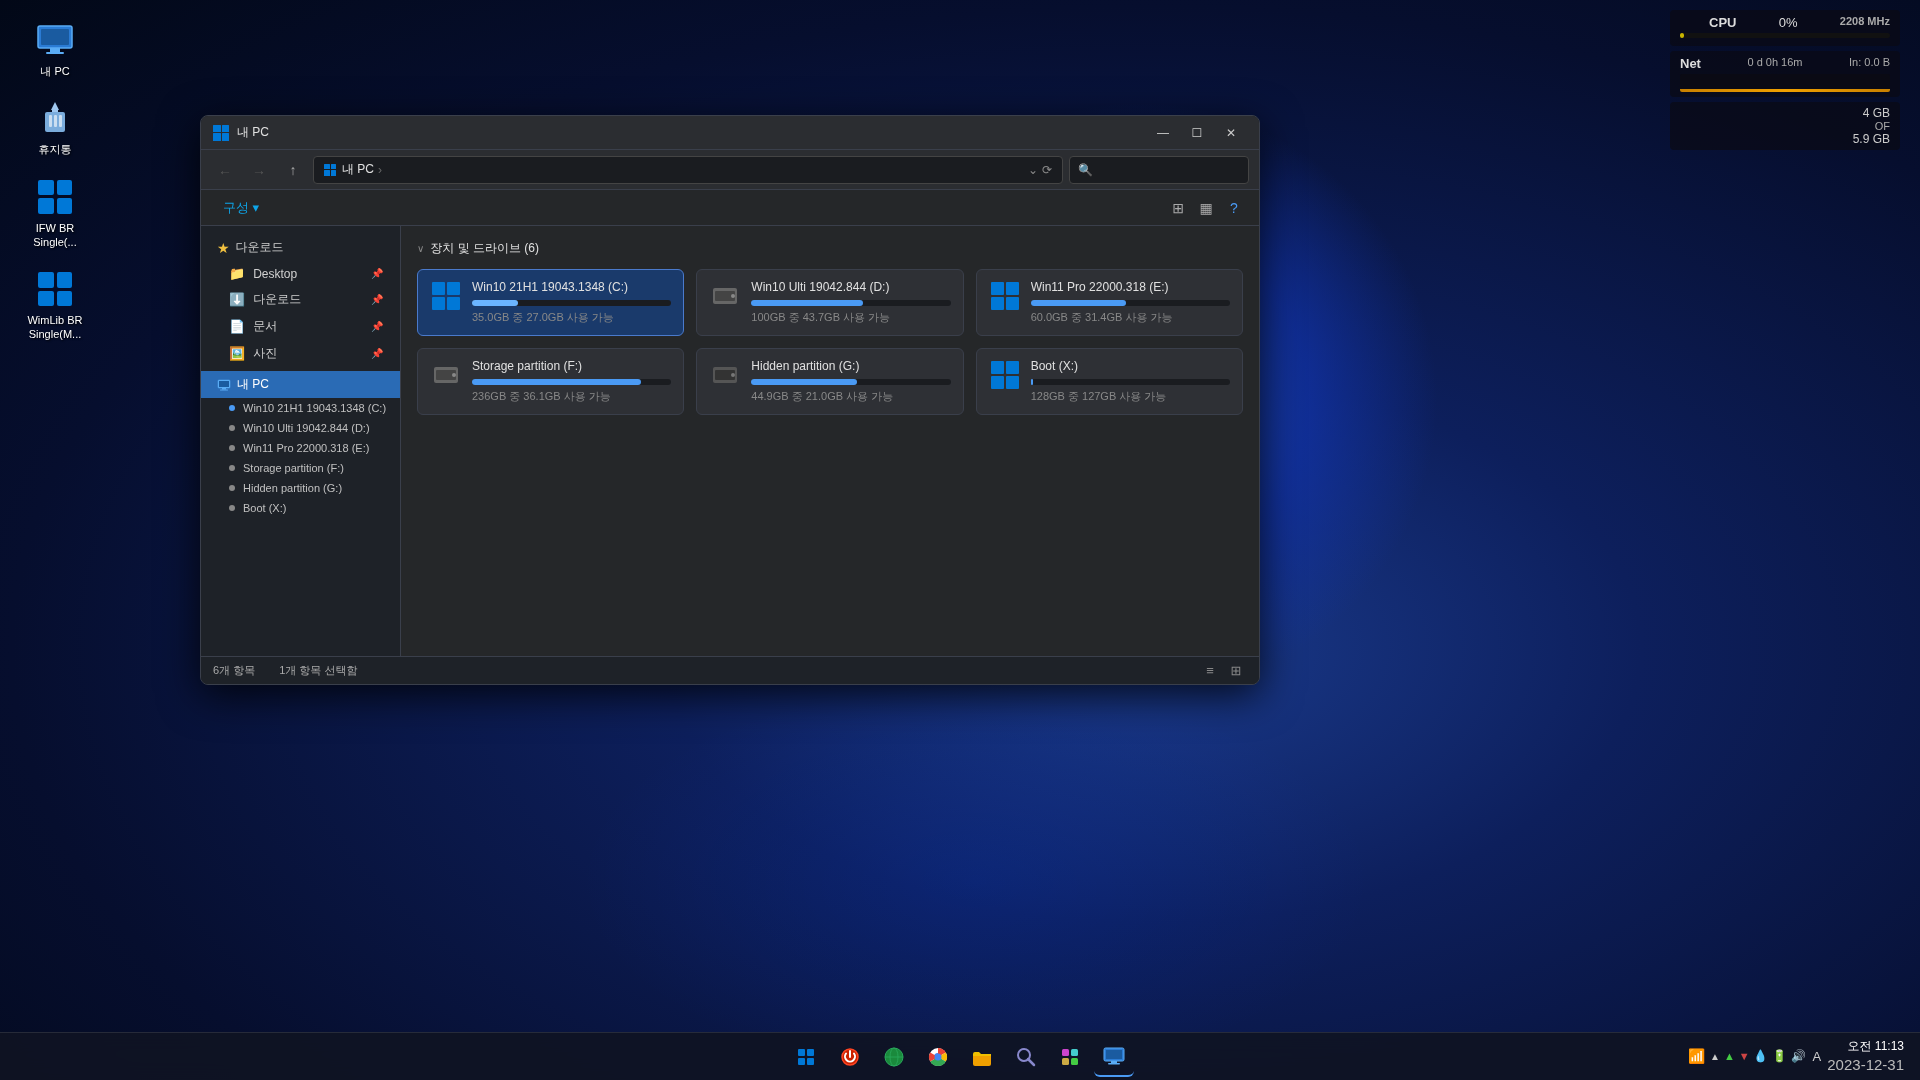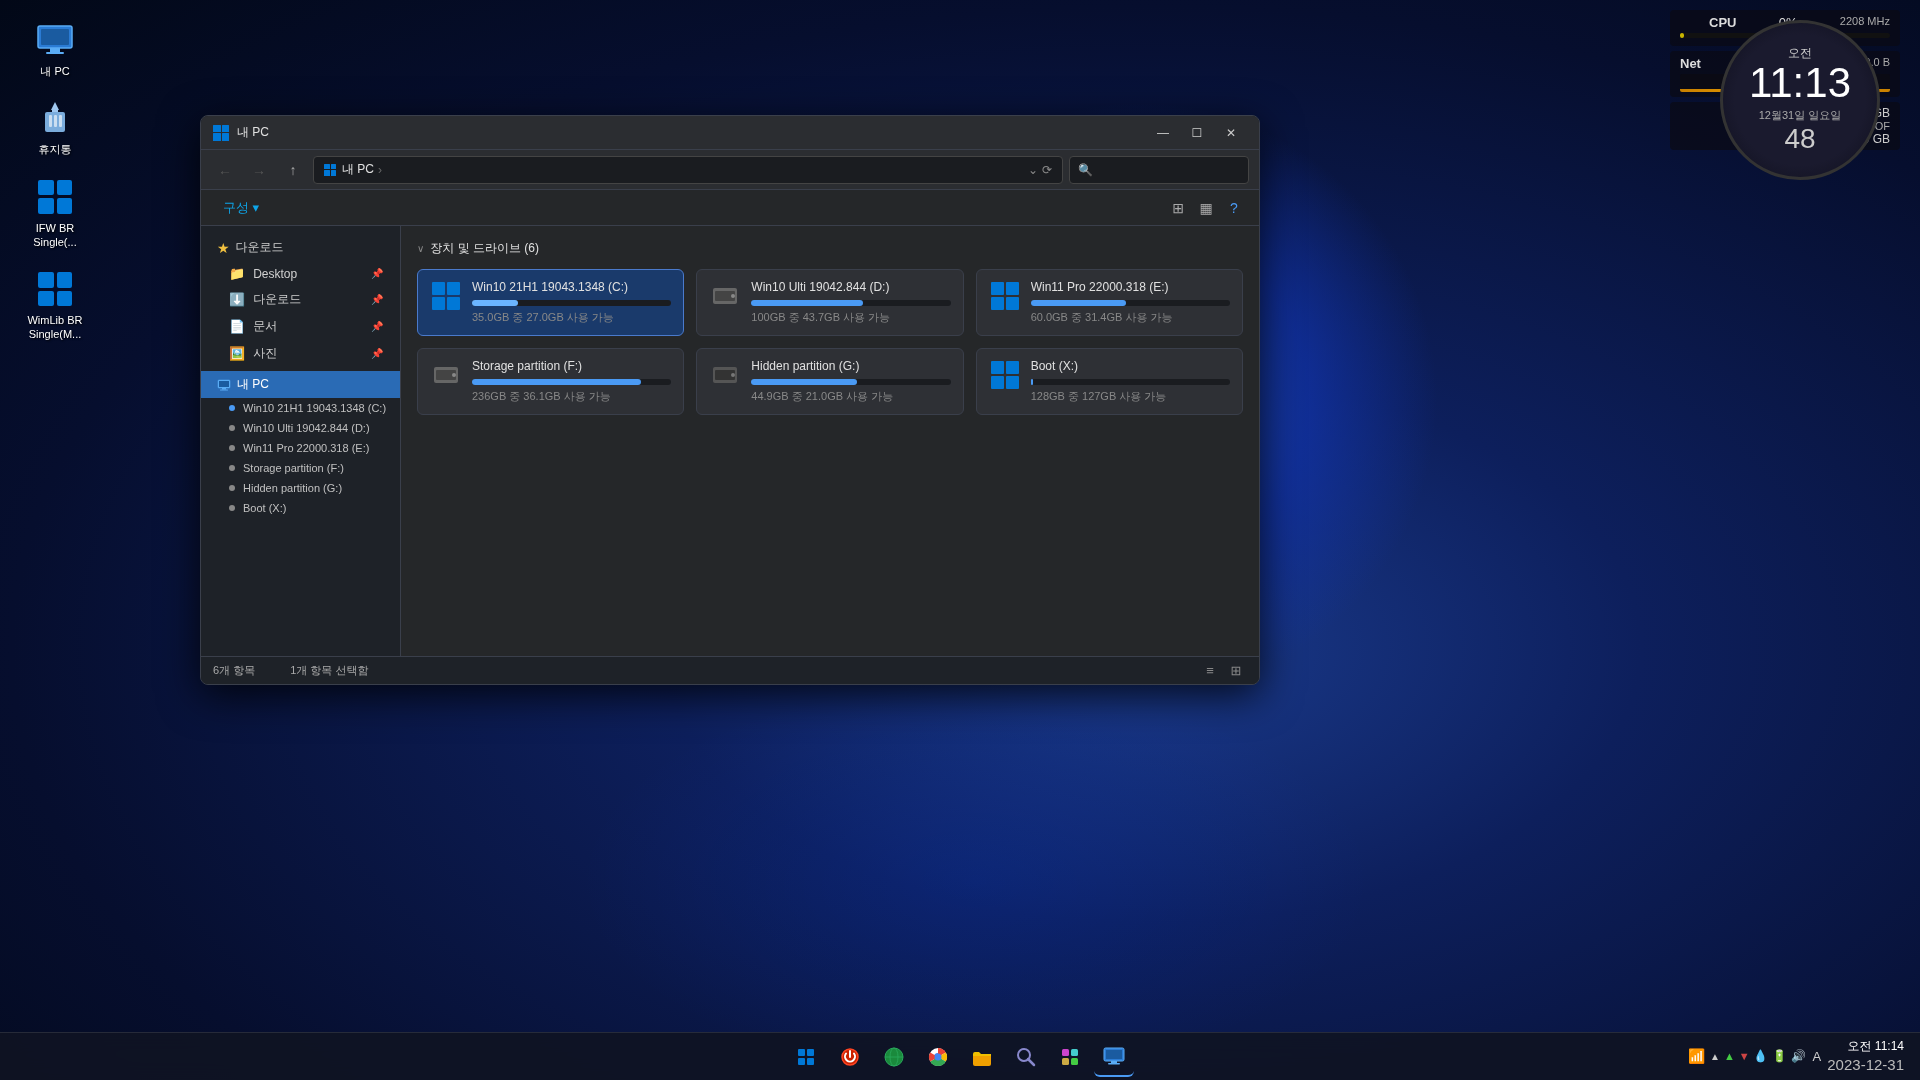--- a/index.html
+++ b/index.html
@@ -443,21 +443,21 @@
     
     .status-bar {
       height: 28px;
       background: #1e2228;
       border-top: 1px solid #3a3f4b;
       display: flex;
       align-items: center;
       padding: 0 12px;
       font-size: 11px;
       color: #aaa;
-      gap: 35px;
+      gap: 24px;
     }
     .status-right {
       margin-left: auto;
       display: flex;
       gap: 4px;
     }
     .view-mode-btn {
       width: 22px;
       height: 20px;
       display: flex;
@@ -582,21 +582,21 @@
 </div>
 
 <div class="right-widgets">
 
   <div class="stats-panel">
 
     <div class="stat-row">
       <div class="stat-values" style="margin-bottom:3px;margin-left:29px;">
         <span style="font-size:13px;font-weight:bold;color:#ddd;">CPU</span>
         <span style="font-size:13px;color:#ddd;">0%</span>
-        <span style="font-size:11px;color:#aaa;">2208 MHz</span>
+        <span style="font-size:11px;color:#aaa;font-weight:bold;">2208 MHz</span>
       </div>
       <div class="stat-bar-bg">
         <div class="stat-bar-fill" style="width:2%;"></div>
       </div>
     </div>
 
     <div class="stat-row">
       <div class="stat-values" style="margin-bottom:3px;">
         <span style="font-size:13px;font-weight:bold;color:#ddd;">Net</span>
         <span style="font-size:11px;color:#aaa;">0 d 0h 16m</span>
@@ -607,26 +607,20 @@
       </div>
     </div>
 
     <div class="stat-row" style="font-size:11px;color:#aaa;text-align:right;padding:4px 10px;">
       <div style="color:#ccc;font-size:12px;">4 GB</div>
       <div style="color:#aaa;font-size:11px;">OF</div>
       <div style="color:#ccc;font-size:12px;">5.9 GB</div>
     </div>
   </div>
 
-  <div class="clock-widget">
-    <span class="clock-ampm">오전</span>
-    <span class="clock-time">11:13</span>
-    <span class="clock-date">12월31일 일요일</span>
-    <span class="clock-day">48</span>
-  </div>
 </div>
 
 <div class="explorer-window">
 
   <div class="title-bar">
     <div class="title-bar-icon" style="width:16px;height:16px;display:grid;grid-template-columns:1fr 1fr;gap:1px;">
       <div style="background:#0078d7;border-radius:0.5px;"></div>
       <div style="background:#0078d7;border-radius:0.5px;"></div>
       <div style="background:#0078d7;border-radius:0.5px;"></div>
       <div style="background:#0078d7;border-radius:0.5px;"></div>
@@ -952,17 +946,17 @@
 
       <span style="color:#4a9af4;font-size:12px;">💧</span>
 
       <span style="color:#ccc;font-size:12px;">🔋</span>
 
       <span style="color:#ccc;font-size:12px;">🔊</span>
 
       <span style="color:#ccc;font-size:13px;margin-left:2px;">A</span>
     </div>
     <div class="taskbar-time">
-      <div style="font-size:12px;">오전 11:14</div>
+      <div style="font-size:12px;">오전 11:13</div>
       <div style="font-size:15px;color:#bbb;">2023-12-31</div>
     </div>
   </div>
 </div>
 
 </body></html>

